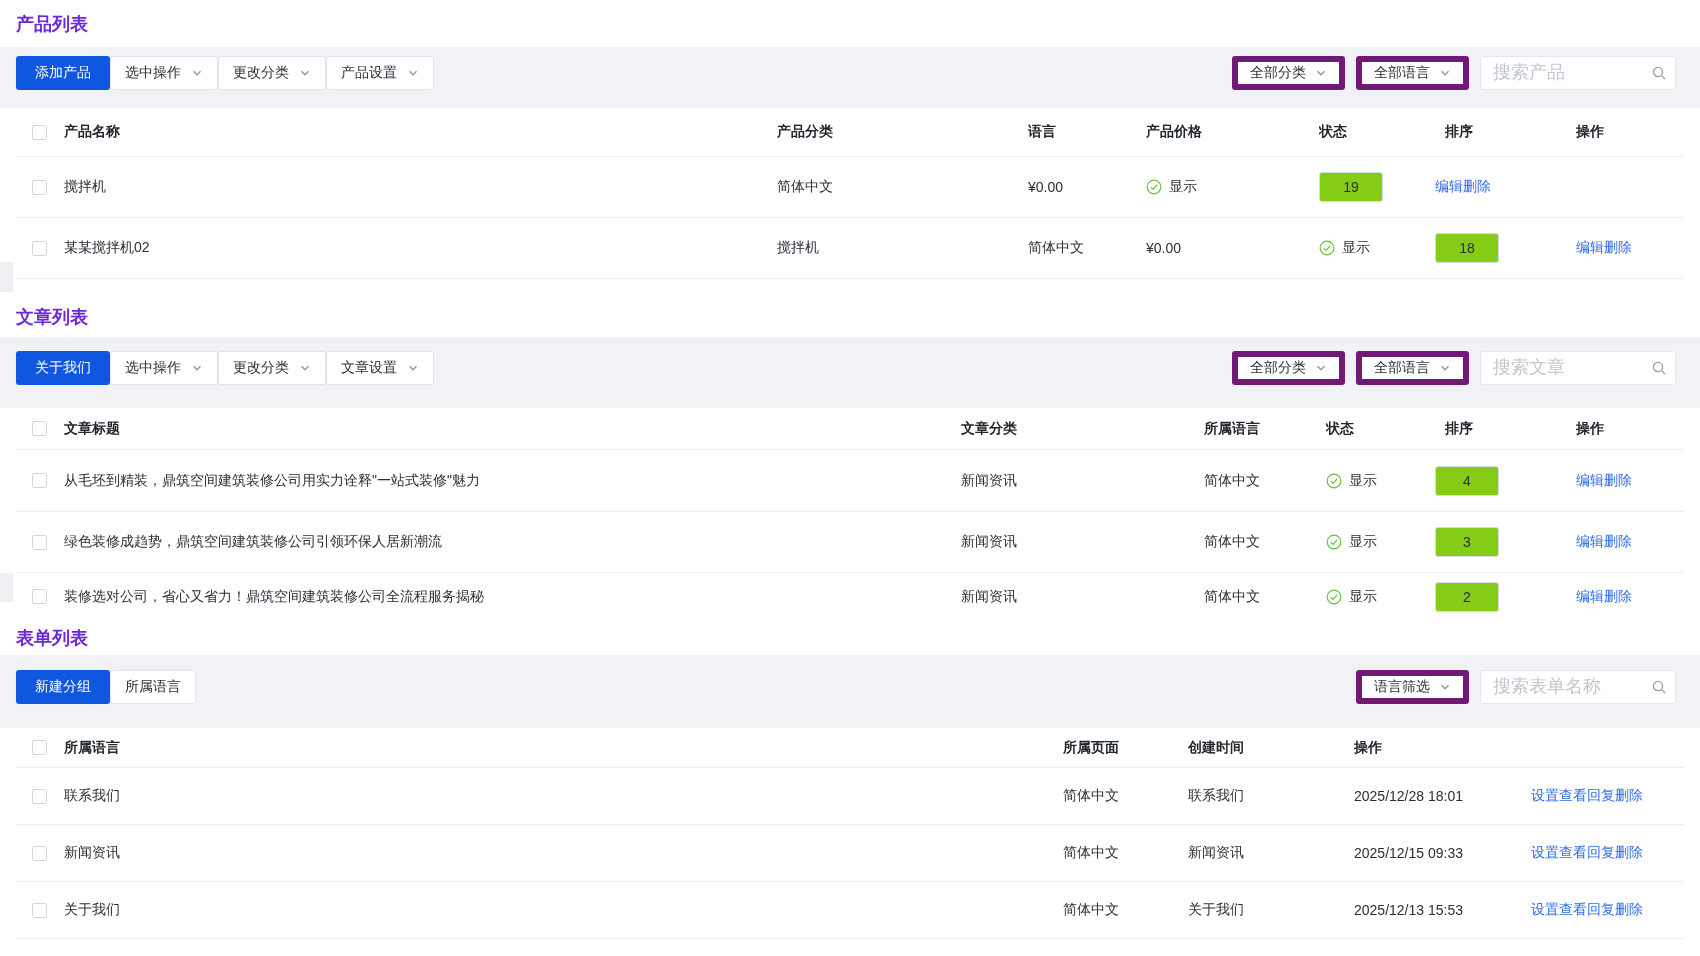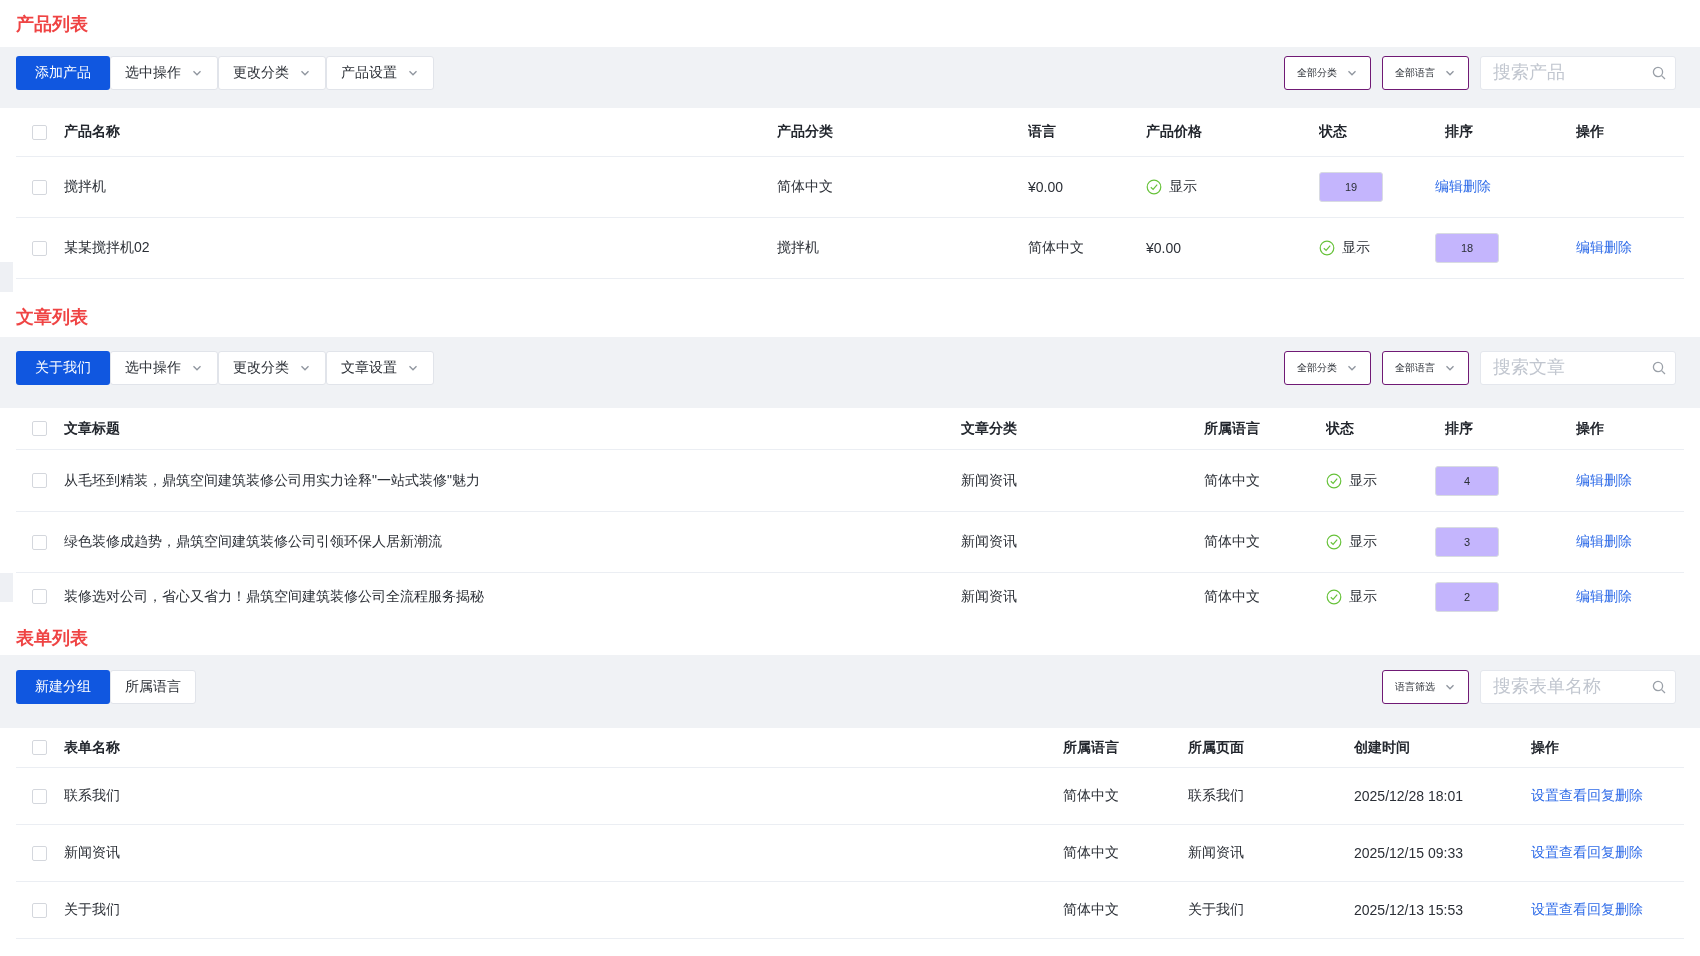--- a/index.html
+++ b/index.html
@@ -3,42 +3,42 @@
 <meta charset="utf-8">
 <style>
   * { margin:0; padding:0; box-sizing:border-box; }
   html,body { background:#fff; }
   body {
     width:1700px; height:956px; overflow:hidden; position:relative;
     font-family:"Liberation Sans","DejaVu Sans",sans-serif;
     color:#2b2f36; font-size:14px;
   }
   .sec-title { padding-left:16px; display:flex; align-items:center;
-    font-size:18px; font-weight:700; color:#ef4444; }
+    font-size:18px; font-weight:700; color:#6d28d9; }
   #title-products { height:47px; }
   #title-articles { height:58px; padding-top:18px; }
   #title-forms   { height:35px; }
 
   .toolbar { background:#f0f2f5; display:flex; align-items:center;
     padding:0 24px 10px 16px; }
   #toolbar-products { height:61px; }
   #toolbar-articles { height:71px; }
   #toolbar-forms    { height:73px; }
 
   .btn { height:34px; display:inline-flex; align-items:center;
     border-radius:3px; font-size:14px; cursor:pointer; white-space:nowrap; }
   .btn-primary { background:#1057E0; color:#fff; border:none; padding:0 19px; }
   .btn-plain { background:#fff; border:1px solid #e1e4ea; color:#2b2f36;
     padding:0 14px; gap:10px; }
   .btn + .btn { }
 
   .right-group { margin-left:auto; display:flex; align-items:center; gap:11px; }
-  .filter { height:34px; background:#fff; border:1px solid #701a75;
+  .filter { height:34px; background:#fff; border:6px solid #701a75;
     border-radius:3px; display:flex; align-items:center; padding:0 12px;
-    gap:9px; font-size:10px; cursor:pointer; white-space:nowrap; }
+    gap:9px; font-size:14px; cursor:pointer; white-space:nowrap; }
   .searchbox { position:relative; width:196px; height:34px; }
   .searchbox input { width:100%; height:100%; border:1px solid #e4e7ed;
     border-radius:3px; padding:0 34px 0 12px; font-size:18px; color:#2b2f36;
     outline:none; background:#fff; font-family:inherit; }
   .searchbox input::placeholder { color:#c1c6cf; }
   .searchbox .sicon { position:absolute; right:9px; top:9px; }
 
   .table { margin:0 16px; }
   .trow { display:grid; align-items:center; border-bottom:1px solid #ebeef3;
     font-size:14px; }
@@ -50,22 +50,22 @@
   .h61 { height:61px; } .h62 { height:62px; } .h57 { height:57px; }
   .h47 { height:47px; border-bottom:none; }
 
   .cell { display:flex; align-items:center; overflow:hidden; white-space:nowrap; }
   .cell-check { padding-left:16px; }
   .cell-sorthead { padding-left:10px; }
   input[type="checkbox"] { appearance:none; -webkit-appearance:none;
     width:15px; height:15px; border:1px solid #d4d7dd; border-radius:2px;
     background:#fff; cursor:pointer; }
   .sortbox { width:64px; height:30px; border:1px solid #d8dbe2;
-    border-radius:3px; text-align:center; font-size:11px; color:#2b2f36;
-    outline:none; background:#c4b5fd; font-family:inherit; }
+    border-radius:3px; text-align:center; font-size:14px; color:#2b2f36;
+    outline:none; background:#84cc16; font-family:inherit; }
   .status { display:flex; align-items:center; gap:7px; }
   .links { display:flex; }
   .link { color:#2e6be8; cursor:pointer; text-decoration:none; font-size:14px; }
 
   .decor-block { position:absolute; left:0; width:13px; background:#eef0f4; }
   #decor-1 { top:262px; height:30px; }
   #decor-2 { top:573px; height:29px; }
 </style>
 </head>
 <body>
@@ -333,21 +333,20 @@
         </svg>
     </div>
   </div>
 </div>
 
 <div class="table">
   <div class="trow thead grid-f h40">
     <div class="cell cell-check">
         <input type="checkbox" style="">
       </div>
-    <div class="cell">表单名称</div>
     <div class="cell">所属语言</div>
     <div class="cell">所属页面</div>
     <div class="cell">创建时间</div>
     <div class="cell">操作</div>
   </div>
 
   <div class="trow grid-f h57">
     <div class="cell cell-check">
         <input type="checkbox" style="">
       </div>

